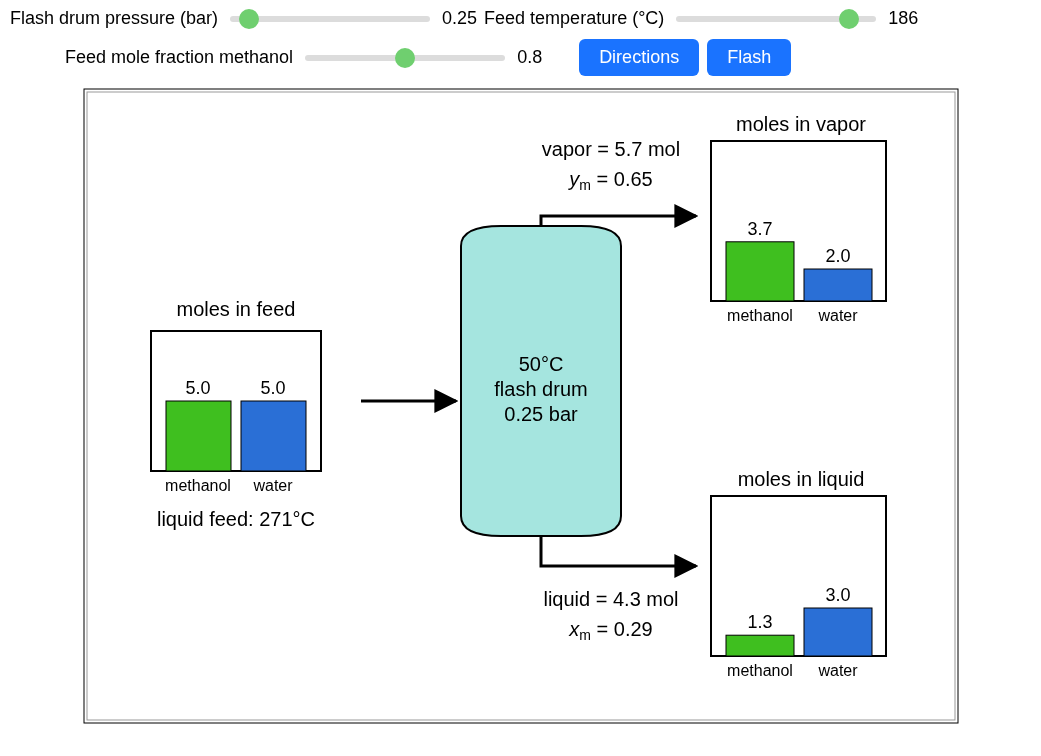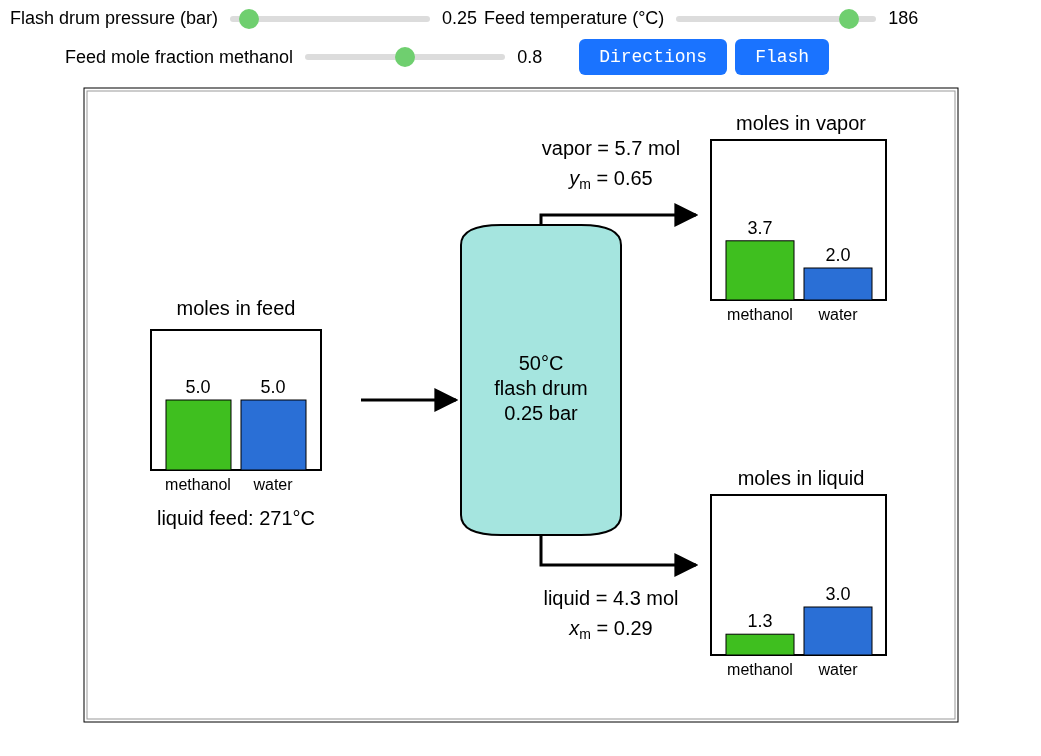--- a/index.html
+++ b/index.html
@@ -54,21 +54,20 @@
   .frac-slider { background: linear-gradient(to right, #6fcf6f 0%, #6fcf6f 50%, #dcdcdc 50%, #dcdcdc 100%); }
   .btns { display: flex; gap: 8px; margin-left: 20px; }
   .btn {
     background: #1a73ff;
     color: #fff;
     border: none;
     border-radius: 6px;
     padding: 8px 20px;
     font-size: 18px;
     cursor: pointer;
-    font-family: Liberation Mono, monospace;
   }
   .diagram {
     display: block;
     margin: 10px auto 0;
   }
   .sub { font-size: 14px; }
 </style>
 </head>
 <body>
 

